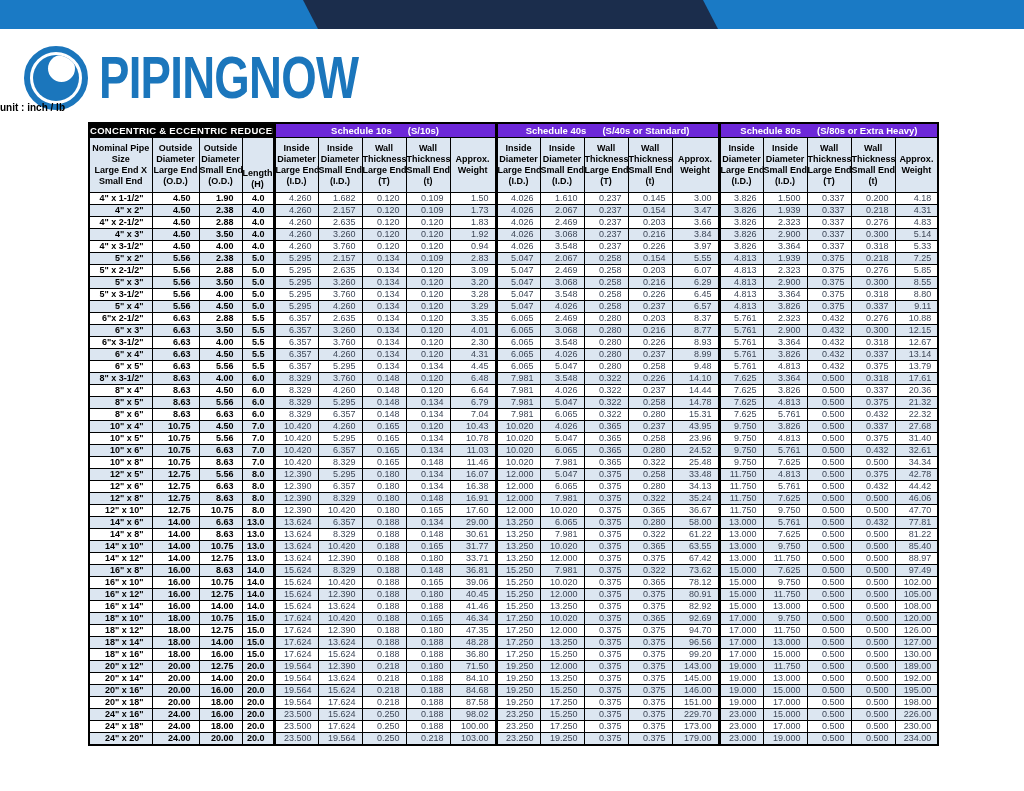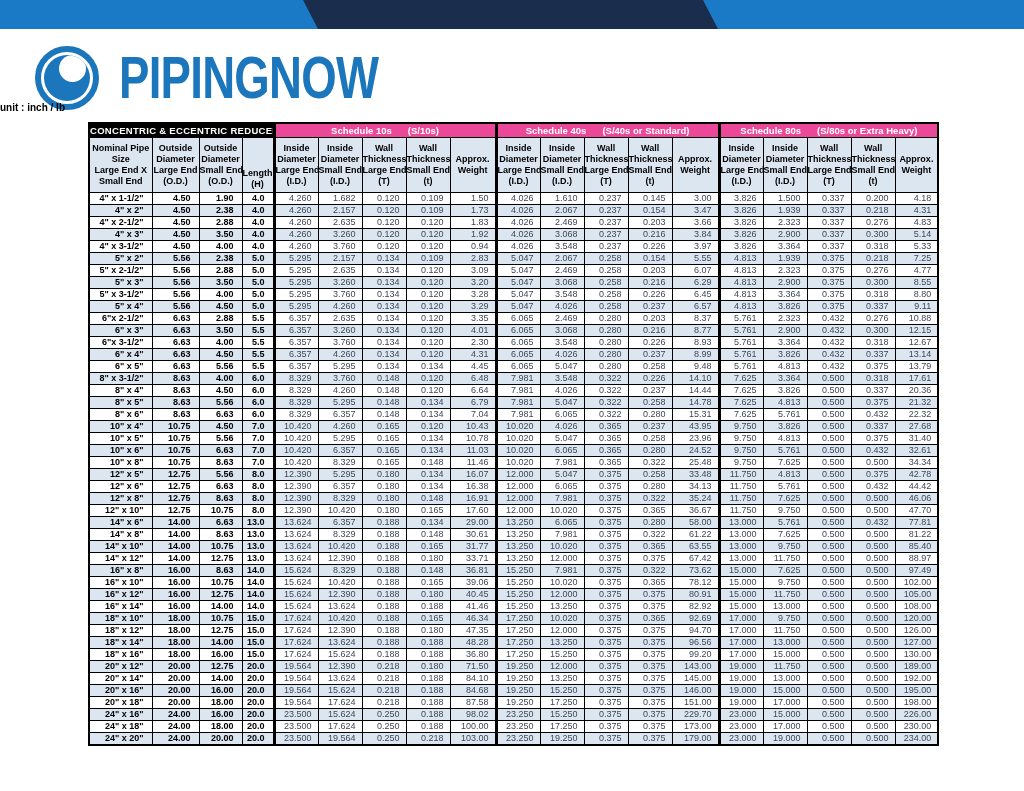--- a/index.html
+++ b/index.html
@@ -5,37 +5,37 @@
   html,body{margin:0;padding:0;}
   body{
     width:1024px;height:791px;position:relative;background:#fff;
     font-family:"Liberation Sans",sans-serif;overflow:hidden;
   }
   
   .banner{position:absolute;top:0;left:0;width:1024px;height:29px;background:#1a7ac5;}
   .banner-shape{position:absolute;left:303px;top:0;width:416px;height:29px;background:#1b2d4c;
     clip-path:polygon(0 0,400px 0,415px 100%,15px 100%);}
   
-  .logo{position:absolute;top:46px;left:35px;display:flex;align-items:center;gap:20px;height:64px;}
+  .logo{position:absolute;top:46px;left:24px;display:flex;align-items:center;gap:11px;height:64px;}
   .logo-icon{width:64px;height:64px;border:6px solid #1b76bc;border-radius:50%;
     box-sizing:border-box;position:relative;background:#fff;flex:0 0 auto;}
   .logo-disc{position:absolute;inset:3px;background:#1b76bc;border-radius:50%;overflow:hidden;}
   .logo-hl{position:absolute;width:27px;height:27px;background:#fff;border-radius:50%;top:0px;left:15px;}
   .wordmark{font-size:60px;font-weight:bold;color:#1b76bc;letter-spacing:-1px;line-height:64px;
     display:inline-block;transform:scaleX(0.76);transform-origin:left center;white-space:nowrap;}
   
   .unit{position:absolute;top:102px;left:0;width:904px;text-align:left;
     font-size:10px;font-weight:bold;color:#000;}
   
   .maintable{position:absolute;left:88px;top:122px;width:849px;table-layout:fixed;
     border-collapse:collapse;border:2px solid #000;}
   .maintable th,.maintable td{border:1px solid #000;overflow:hidden;white-space:nowrap;box-sizing:border-box;}
   .gh{height:13px;font-size:9.5px;font-weight:bold;color:#fff;text-align:center;padding:0;line-height:13px;}
   .gh-black{background:#000;letter-spacing:.3px;}
-  .gh-blue{background:#ec4899;}
+  .gh-blue{background:#6d28d9;}
   .gh-sub{margin-left:16px;}
   .sep-r{border-right:3px solid #000 !important;}
   .ch{background:#dce6f1;font-size:9px;font-weight:bold;color:#000;text-align:center;
     height:55px;vertical-align:middle;padding:1px 0;line-height:11px;border-bottom:2px solid #000;}
   .chl{display:block;}
   .va-b{vertical-align:bottom;padding-bottom:2px;}
   .maintable td{font-size:9px;height:11.3px;line-height:11px;text-align:right;
     padding:0 6px 0 0;color:#3e4757;background:#fff;}
   .maintable td.b{font-weight:bold;color:#000;padding-right:8px;}
   .maintable tr.alt td{background:#dce6f1;}
@@ -335,21 +335,21 @@
         <td class=" sep-r">3.09</td>
         <td class="">5.047</td>
         <td class="">2.469</td>
         <td class="">0.258</td>
         <td class="">0.203</td>
         <td class=" sep-r">6.07</td>
         <td class="">4.813</td>
         <td class="">2.323</td>
         <td class="">0.375</td>
         <td class="">0.276</td>
-        <td class="">4.77</td>
+        <td class="">5.85</td>
       </tr>
       <tr class="alt">
         <td class="b">5" x 3"</td>
         <td class="b">5.56</td>
         <td class="b">3.50</td>
         <td class="b sep-r">5.0</td>
         <td class="">5.295</td>
         <td class="">3.260</td>
         <td class="">0.134</td>
         <td class="">0.120</td>

